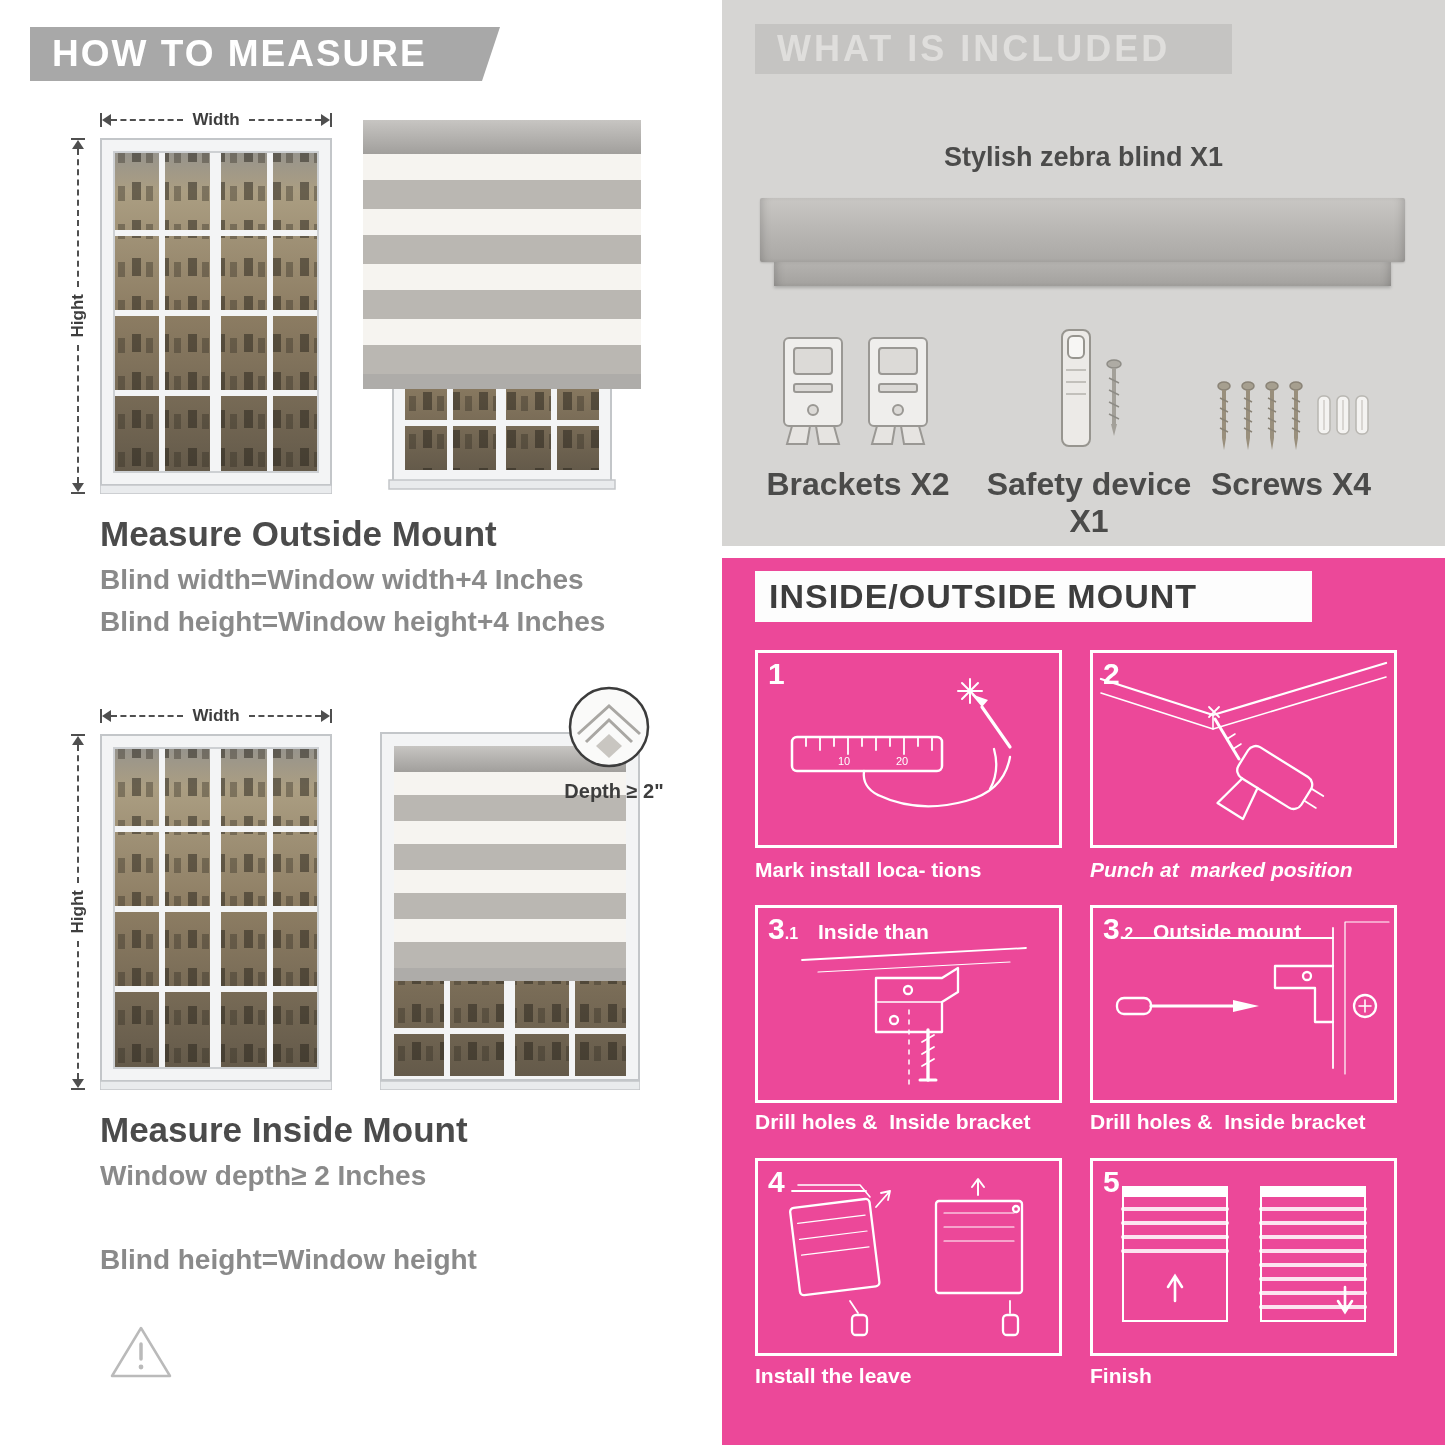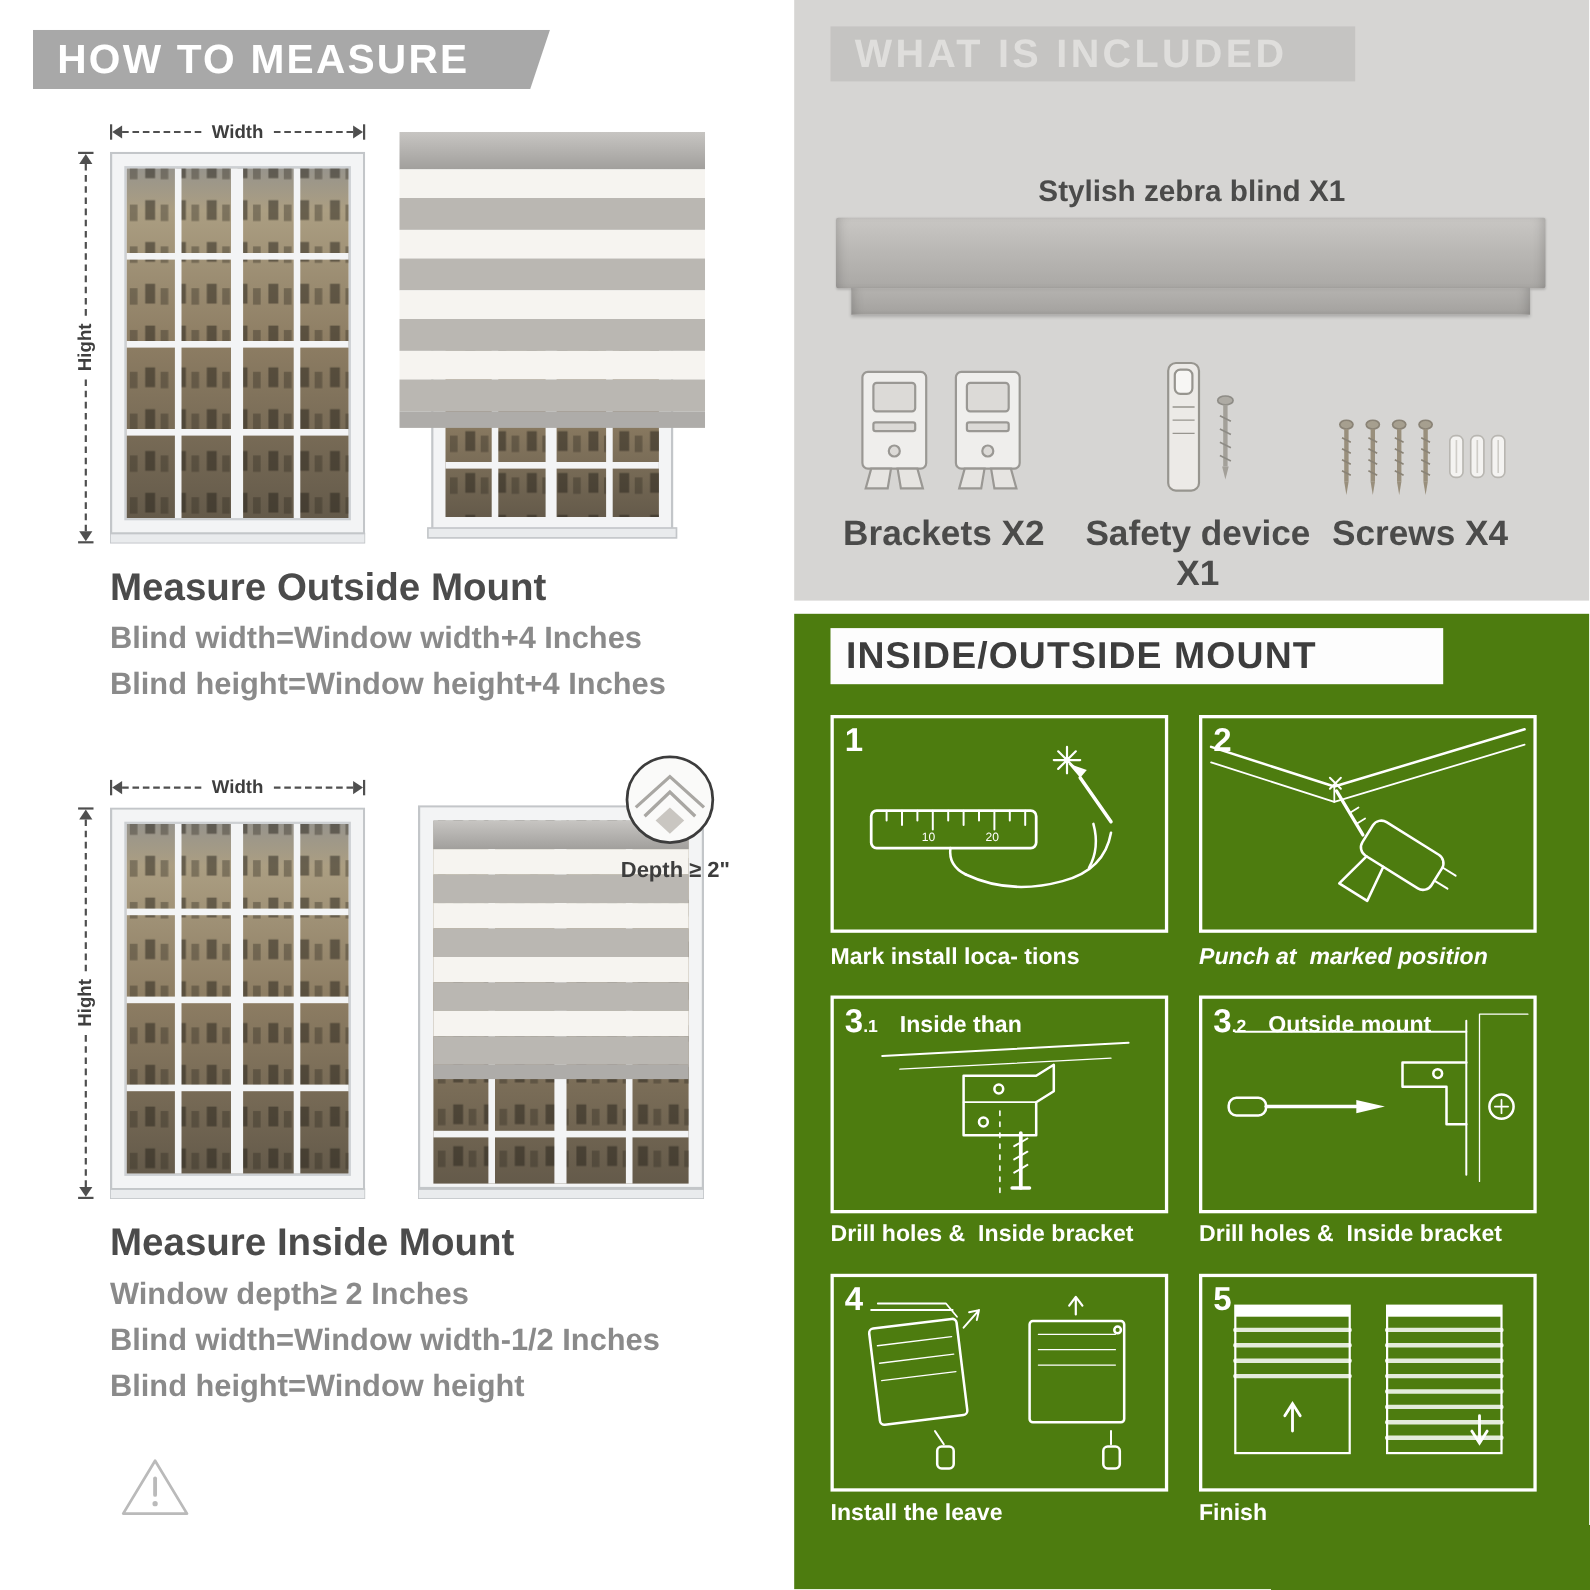--- a/index.html
+++ b/index.html
@@ -42,31 +42,31 @@
     font-size:20px; line-height:1.55; color:#9b9b9b; }
 
   
   .right-col { position:absolute; left:722px; top:0; width:723px; height:1445px; }
   .included { position:absolute; left:0; top:0; width:723px; height:546px; background:#d6d5d3; }
   .included-banner {
     position:absolute; left:33px; top:24px; width:477px; height:50px;
     background:#c5c4c2; color:#dfdedc; font-size:36px; font-weight:bold;
     letter-spacing:3px; line-height:50px; padding-left:22px;
   }
-  .product-name { position:absolute; left:0; top:159px; width:723px; text-align:center;
+  .product-name { position:absolute; left:0; top:142px; width:723px; text-align:center;
     color:#4b4b4a; font-size:27px; font-weight:bold; }
   .headrail-main { position:absolute; left:38px; top:198px; width:645px; height:64px; border-radius:2px;
     background:linear-gradient(180deg,#c9c7c4 0%,#bab8b5 45%,#aaa8a5 100%);
     box-shadow:inset 8px 0 10px -6px rgba(0,0,0,.18), inset -8px 0 10px -6px rgba(0,0,0,.18), 0 1px 2px rgba(0,0,0,.15); }
   .headrail-lip { position:absolute; left:52px; top:262px; width:617px; height:24px;
     background:linear-gradient(180deg,#b5b3b0 0%,#a3a19e 100%);
     box-shadow:inset 8px 0 10px -6px rgba(0,0,0,.18), inset -8px 0 10px -6px rgba(0,0,0,.18), 0 2px 3px rgba(0,0,0,.2); }
   .part-label { position:absolute; top:466px; text-align:center; color:#4b4b4a; font-size:32px; font-weight:bold; }
 
-  .mount { position:absolute; left:0; top:558px; width:723px; height:887px; background:#4d7c0f; }
+  .mount { position:absolute; left:0; top:558px; width:723px; height:887px; background:#ec4899; }
   .mount-banner {
     position:absolute; left:33px; top:13px; width:557px; height:51px;
     background:#fdfdfd; color:#3d3d3d; font-size:34px; font-weight:bold;
     letter-spacing:1px; line-height:51px; padding-left:14px;
   }
   .step-panel { position:absolute; width:307px; height:198px; border:3px solid #ffffff; }
   .step-head { position:absolute; left:10px; top:6px; display:flex; align-items:flex-start; color:#fff; }
   .step-num { font-size:30px; font-weight:bold; line-height:1; }
   .step-sub { font-size:16px; font-weight:bold; line-height:1; margin-top:12px; }
   .step-title { font-size:21px; font-weight:bold; margin-left:20px; margin-top:6px; }
@@ -221,21 +221,20 @@
       <g stroke="#a9a7a3" stroke-width="3" fill="none">
         <path d="M12,50 L43,22 L74,50"></path>
         <path d="M20,58 L43,36 L66,58"></path>
       </g>
       <path d="M30,62 L43,50 L56,62 L43,74 Z" fill="#c9c6c1"></path>
     </svg>
     <div class="depth-label">Depth ≥ 2"</div>
 
     <div class="section-title" style="top:1110px;">Measure Inside Mount</div>
     <div class="formula" style="top:1160px;">Window depth≥ 2 Inches</div>
-    <div class="formula" style="top:1202px;">Blind width=Window width-1/2 Inches</div>
     <div class="formula" style="top:1244px;">Blind height=Window height</div>
 
     <svg class="abs" style="left:108px; top:1322px;" width="66" height="60" viewBox="0 0 66 60">
       <path d="M33,6 L62,54 H4 Z" fill="none" stroke="#bababa" stroke-width="2.5" stroke-linejoin="round"></path>
       <path d="M33,22 v15" stroke="#bababa" stroke-width="3.5" stroke-linecap="round"></path>
       <circle cx="33" cy="45" r="2.4" fill="#bababa"></circle>
     </svg>
 
   </div>
 

